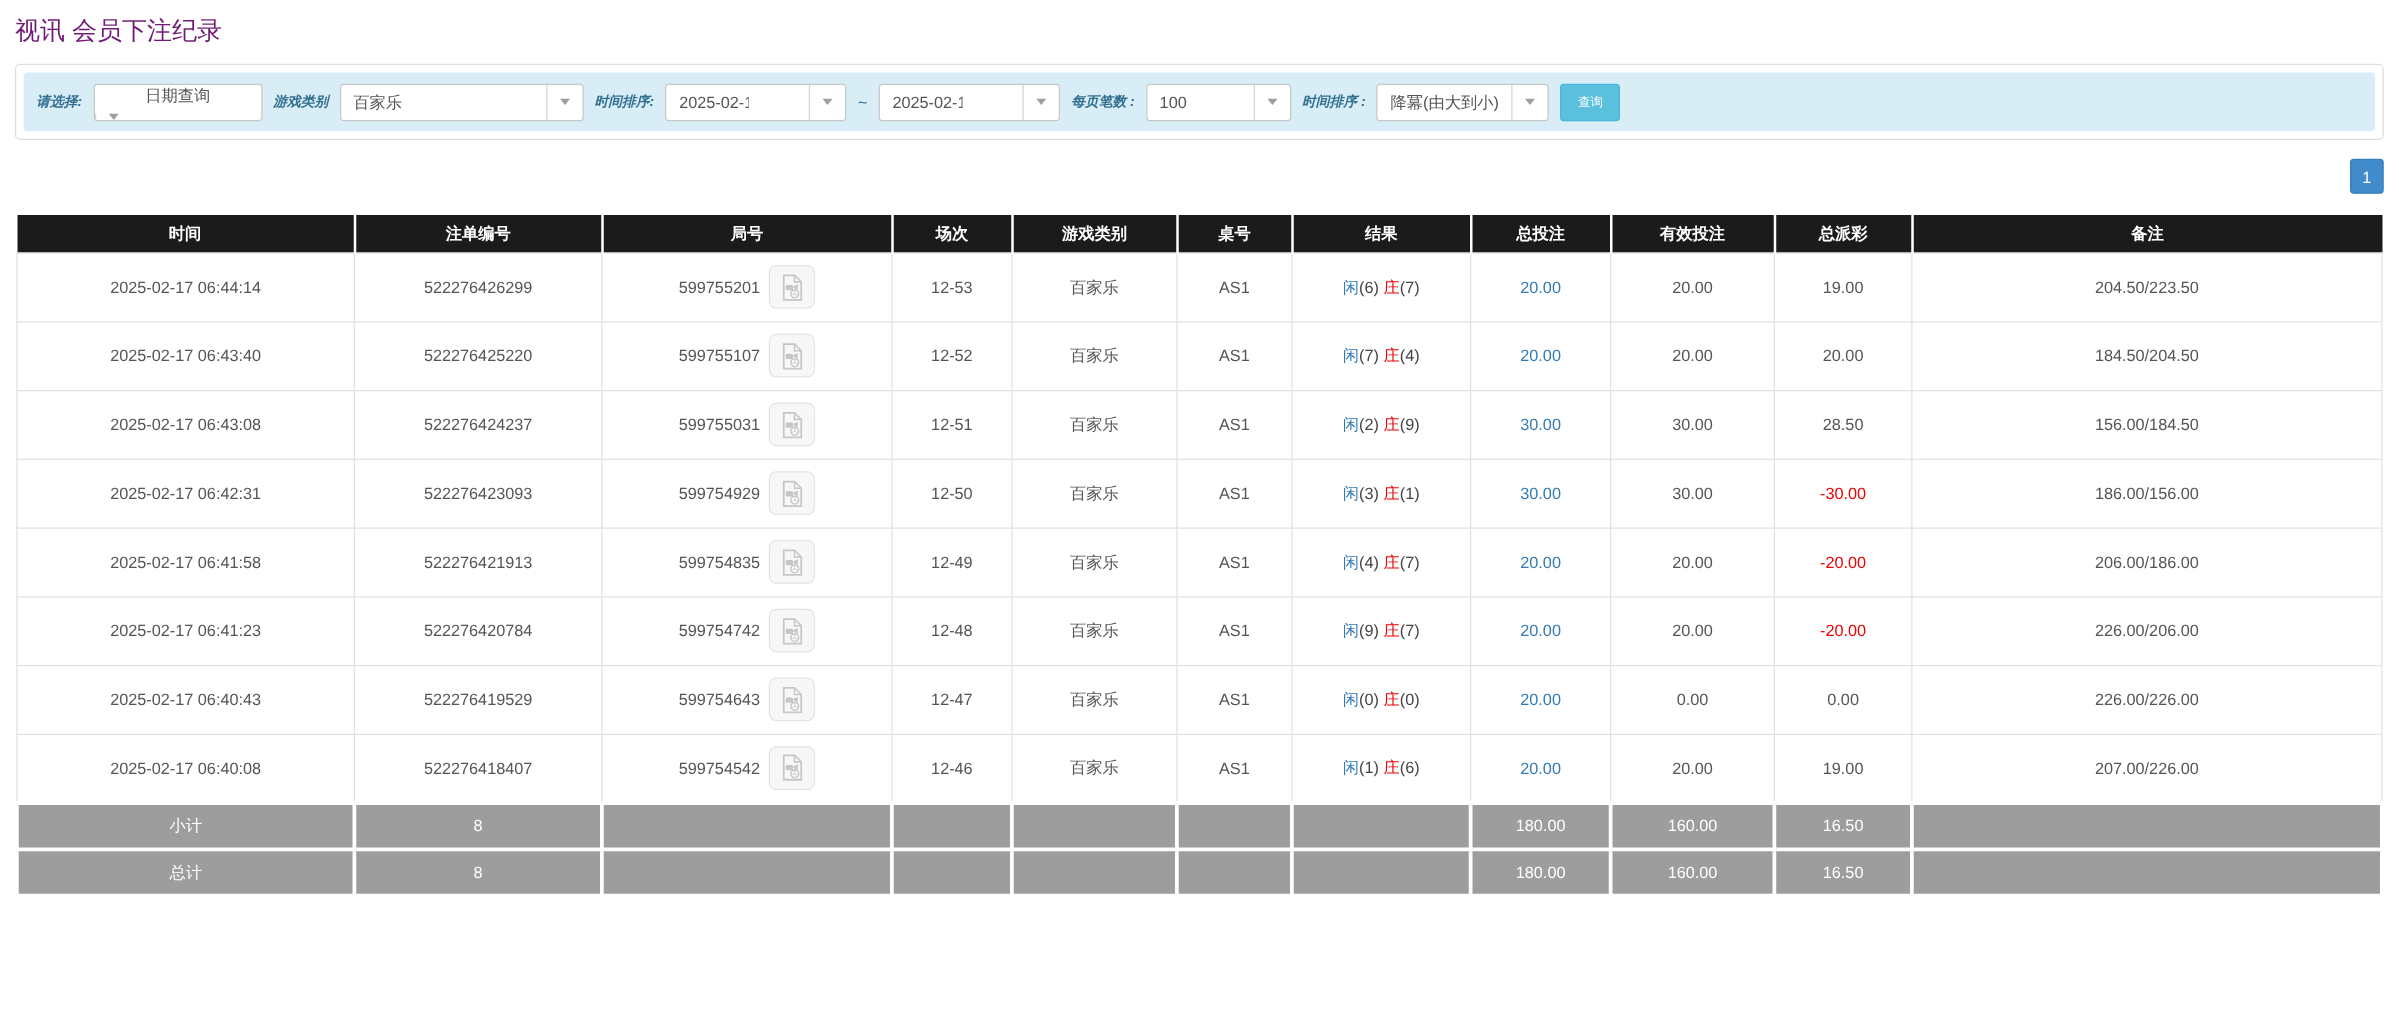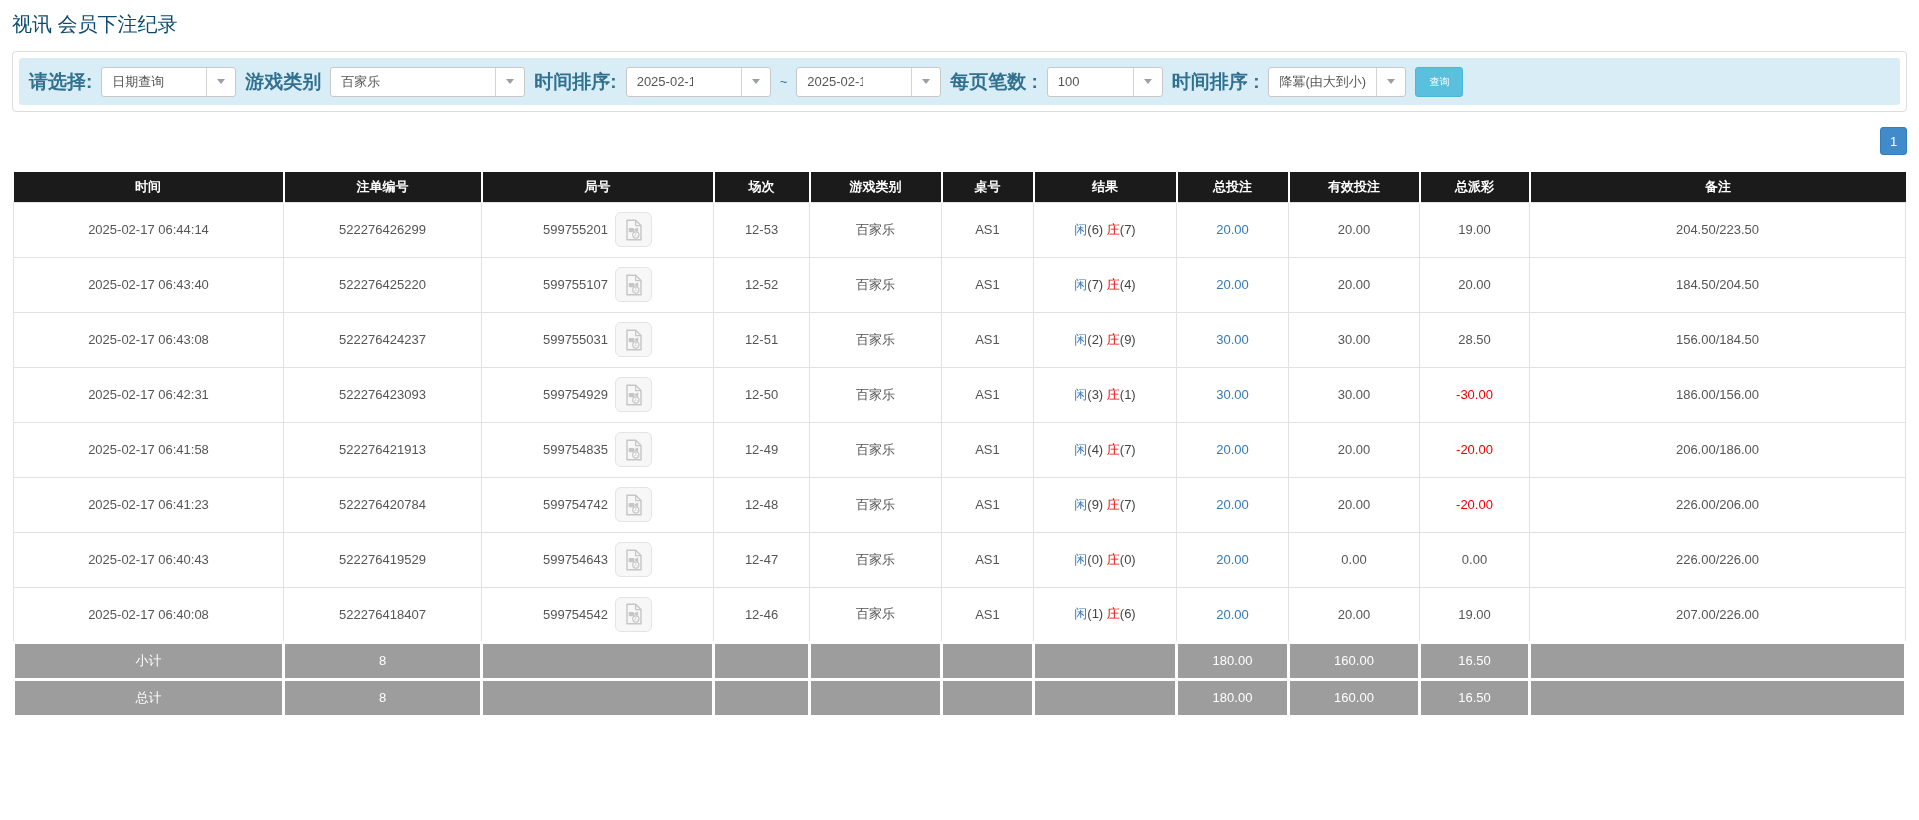--- a/index.html
+++ b/index.html
@@ -4,32 +4,32 @@
 <style>
   * { box-sizing: border-box; }
   html,body { margin:0; padding:0; background:#fff; }
   body {
     width:1919px; height:820px; overflow:hidden;
     font-family:"Liberation Sans","DejaVu Sans",sans-serif;
     color:#555;
   }
   .container { padding:0 12px; }
 
-  .page-title { font-size:20px; font-weight:400; color:#0c4a6e; margin:11px 0 13px 0; }
+  .page-title { font-size:20px; font-weight:400; color:#701a75; margin:11px 0 13px 0; }
 
   
   .filter-panel { border:1px solid #ddd; border-radius:4px; background:#fff; padding:6px; margin-bottom:15px; }
   .filter-bar { background:#d9edf7; border-radius:3px; padding:8px 10px; display:flex; align-items:center; gap:9px; height:47px; }
-  .f-label { color:#31708f; font-weight:bold; font-size:19px; white-space:nowrap; }
+  .f-label { color:#31708f; font-weight:bold; font-size:11px; white-space:nowrap;font-style:italic; }
   .tilde { color:#31708f; font-size:13px; }
   .select { background:#fff; border:1px solid #c8c8c8; border-radius:3px; height:30px; display:inline-flex; align-items:center; cursor:pointer; }
   .select .val { padding:0 10px; font-size:13px; color:#555; flex:1; white-space:nowrap; overflow:hidden; }
   .select .caret-box { width:29px; align-self:stretch; border-left:1px solid #d5d5d5; display:flex; align-items:center; justify-content:center; }
   .caret { width:0; height:0; border-left:4px solid transparent; border-right:4px solid transparent; border-top:5px solid #9aa0a6; }
-  .w135 { width:135px; } .w195 { width:195px; } .w145 { width:145px;gap:48px; } .w95 { width:116px; } .w138 { width:138px; }
+  .w135 { width:135px;flex-direction:column; } .w195 { width:195px; } .w145 { width:145px;gap:48px; } .w95 { width:116px; } .w138 { width:138px; }
   .btn-search { background:#5bc0de; border:1px solid #46b8da; color:#fff; border-radius:3px; height:30px; padding:0 13px; font-size:10px; cursor:pointer; }
 
   
   .summary-bar { background:#dff0d8; border:1px solid #d6e9c6; border-radius:4px; height:47px; padding:0 15px; display:flex; align-items:center; justify-content:space-between; margin-bottom:30px; }
   .summary-left { color:#3c763d; font-size:13px; }
   .summary-right { color:#ee0000; font-size:13px; }
 
   
   .pagination-row { display:flex; justify-content:flex-end; margin:0 0 17px 0; }
   .page-btn { background:#428bca; border:1px solid #357ebd; color:#fff; min-width:27px; height:28px; border-radius:3px; font-size:13px; display:flex; align-items:center; justify-content:center; cursor:pointer; }

